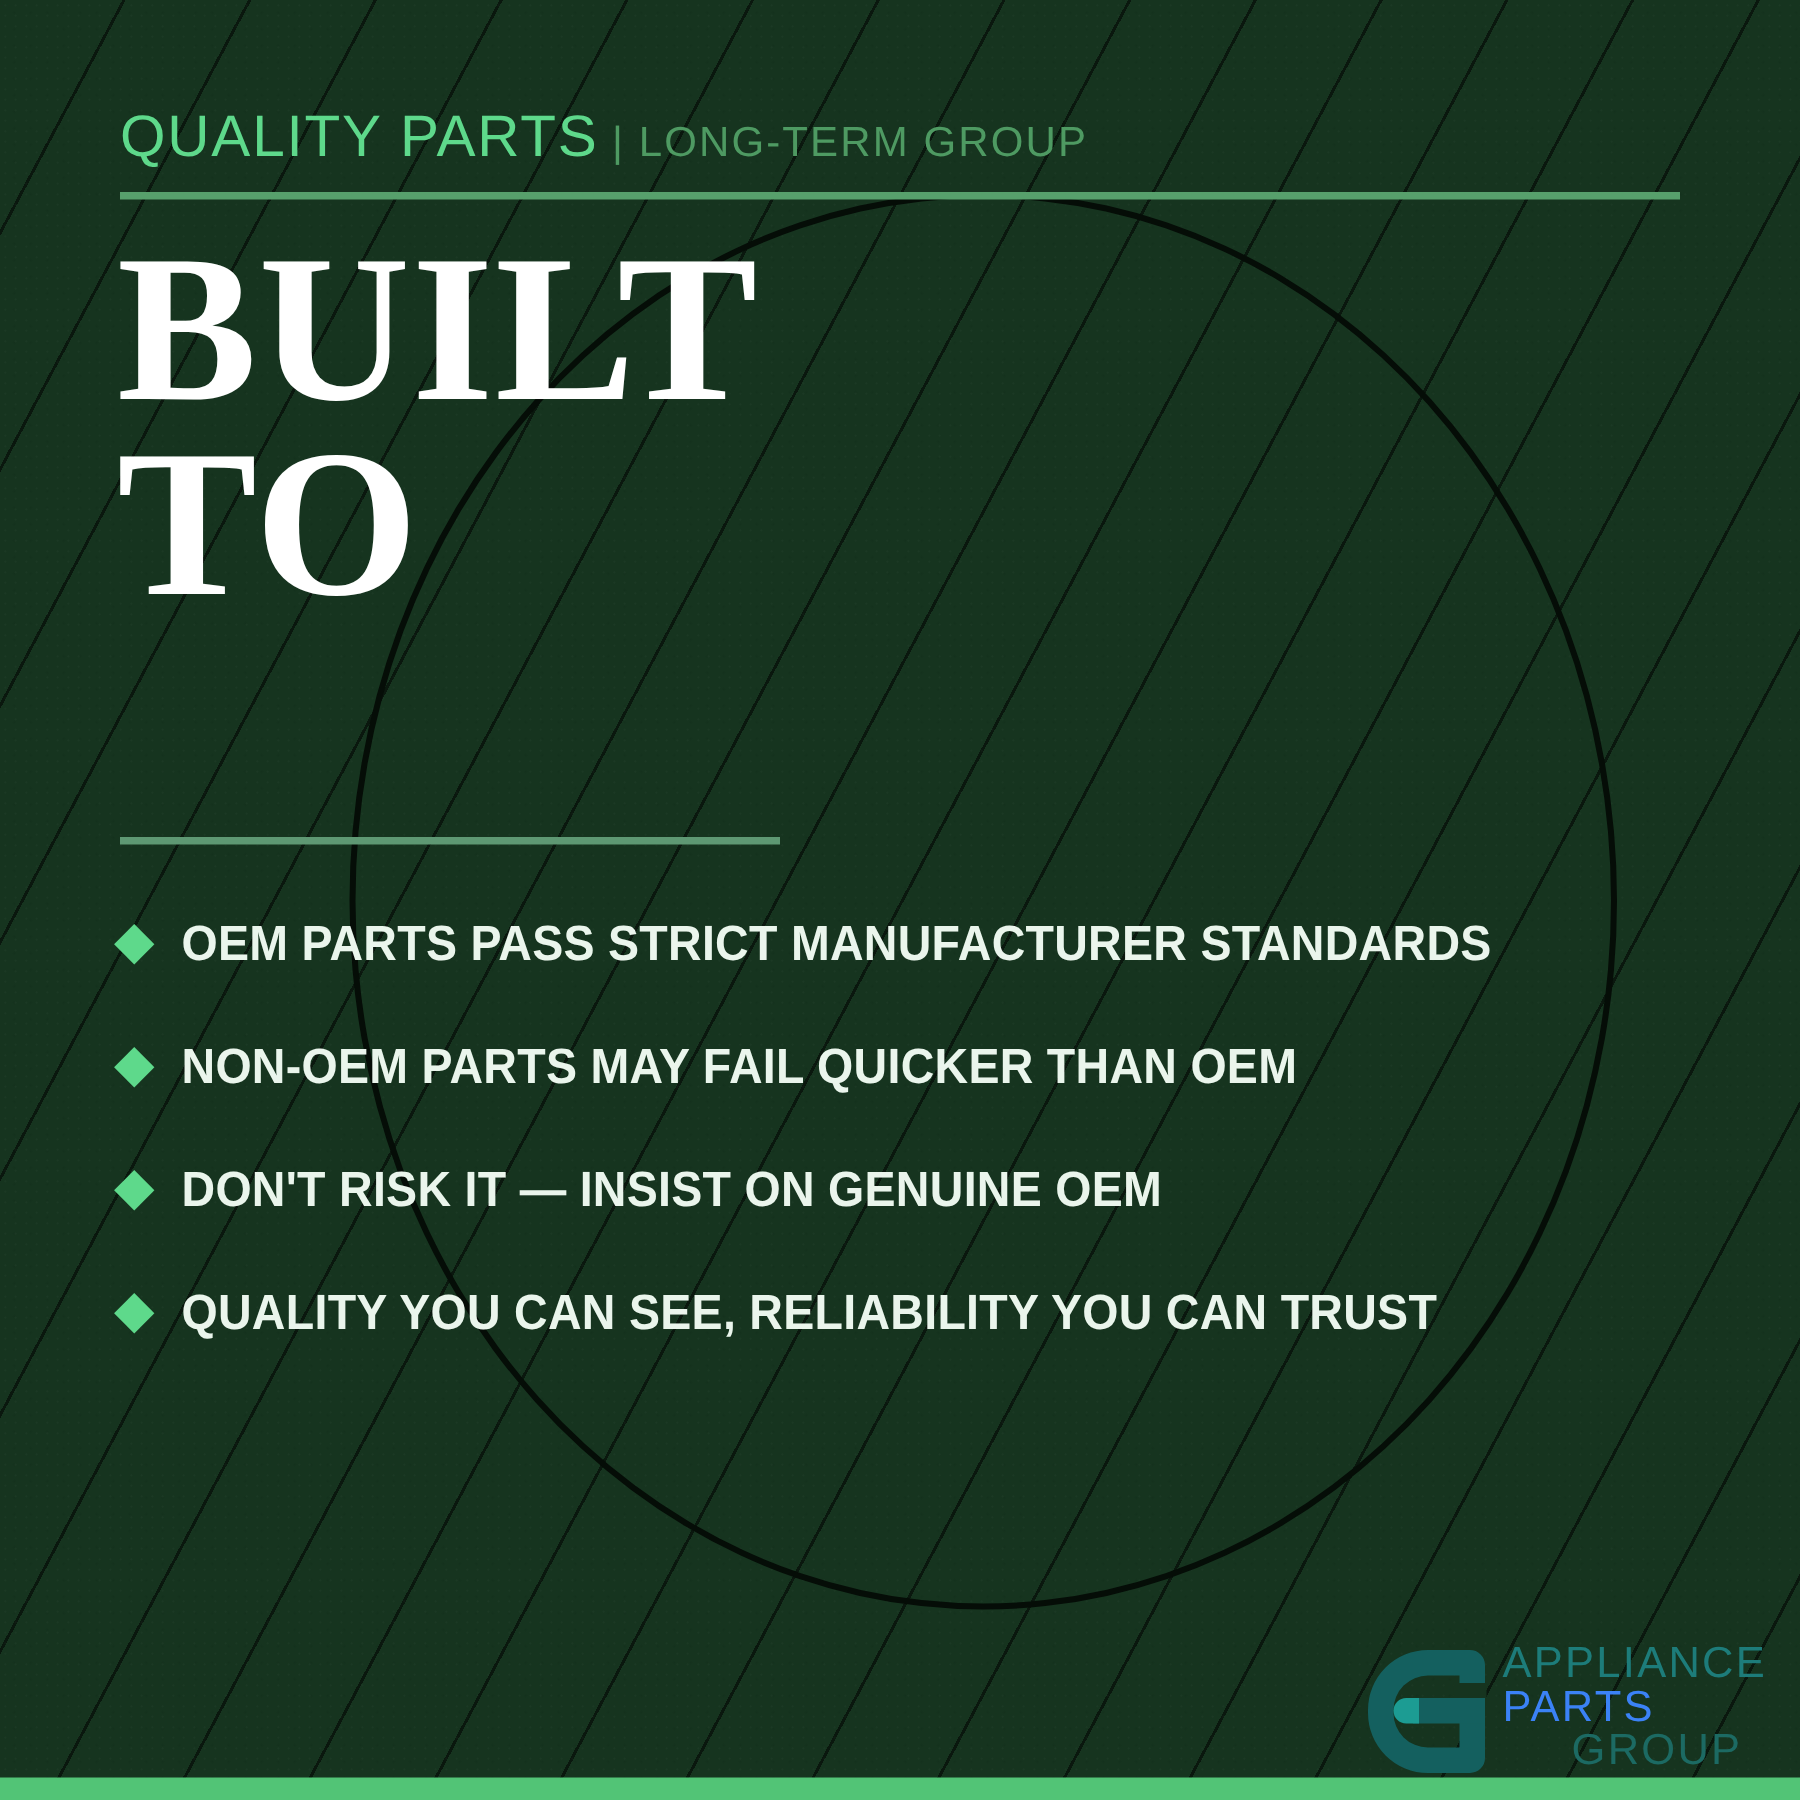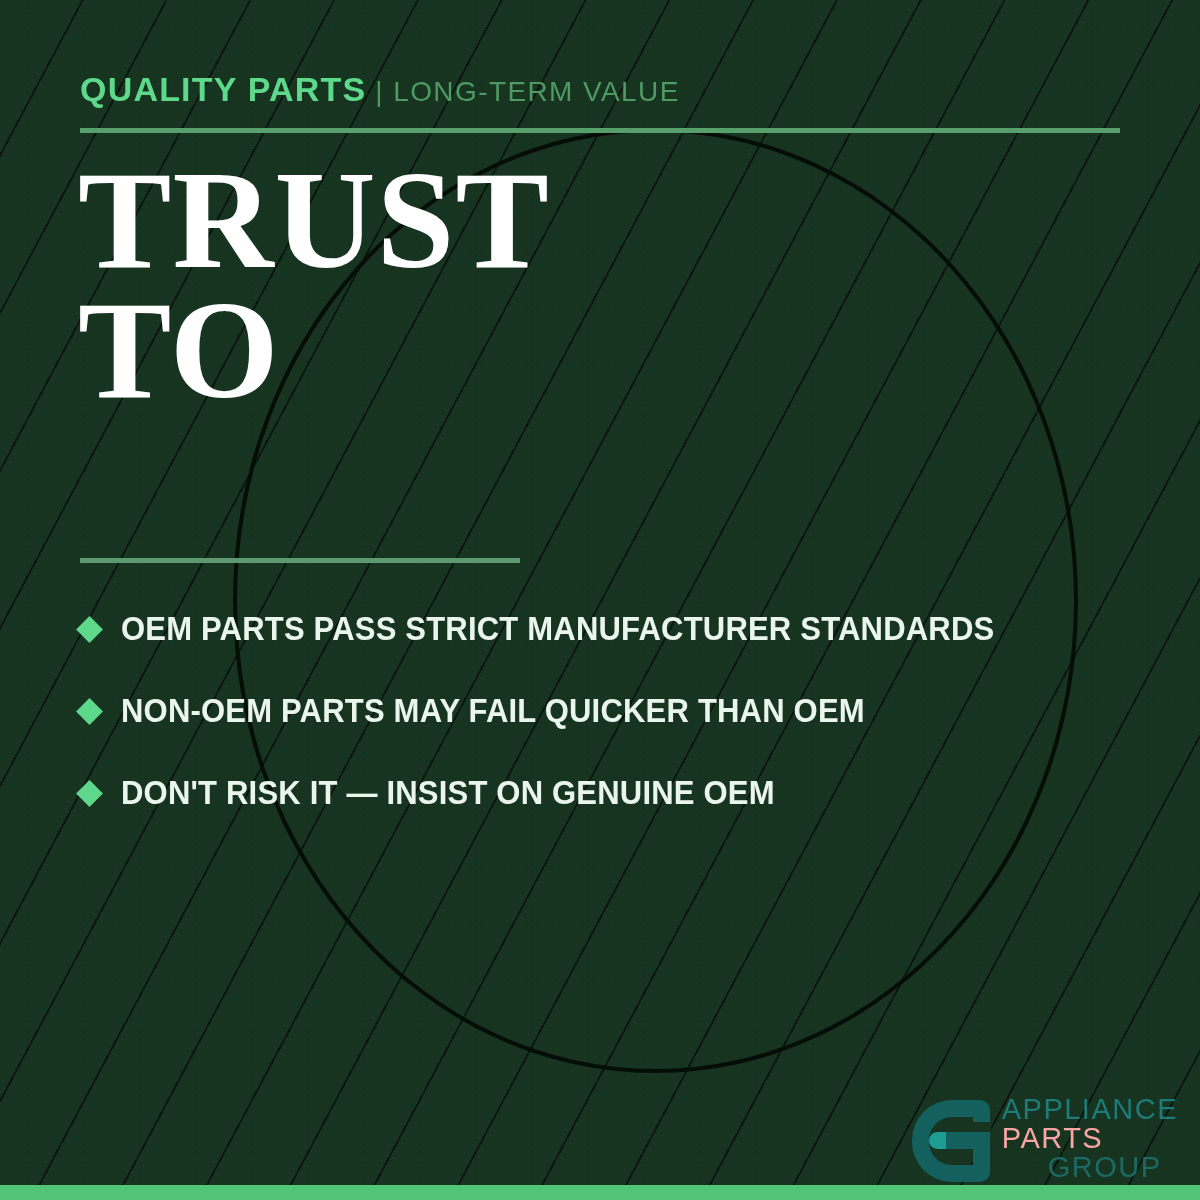--- a/index.html
+++ b/index.html
@@ -54,21 +54,21 @@
   
   .content { position:absolute; inset:0; }
 
   
   .kicker {
     position:absolute; left:80px; top:72px;
     white-space:nowrap;
     line-height:1;
   }
   .kicker-main {
-    font-size:34px; font-weight:700;
+    font-size:39px; font-weight:400;
     letter-spacing:1.2px;
     color:#5ED98B;
   }
   .kicker-sub {
     font-size:28px; font-weight:400;
     letter-spacing:1.4px;
     color:#4E9A62;
     margin-left:9px;
   }
   .rule-top {
@@ -157,21 +157,21 @@
   .logo-text {
     line-height:1.0;
     padding-top:2px;
   }
   .logo-text div {
     font-size:29px;
     font-weight:400;
     letter-spacing:1.5px;
   }
   .lt-1 { color:#1D7C7A; }
-  .lt-2 { color:#fca5a5; }
+  .lt-2 { color:#3b82f6; }
   .lt-3 { color:#1C6A63;margin-left:46px; }
 
   
   .bottom-bar {
     position:absolute; left:0; bottom:0;
     width:1200px; height:15px;
     background:#52C476;
   }
 </style>
 </head>
@@ -179,26 +179,26 @@
 
 <div id="poster">
 
   <div class="bg-stripes"></div>
   <div class="bg-noise"></div>
   <div class="bg-circle"></div>
 
   <div class="content">
 
     <div class="kicker">
-      <span class="kicker-main">QUALITY PARTS</span><span class="kicker-sub">| LONG-TERM VALUE</span>
+      <span class="kicker-main">QUALITY PARTS</span><span class="kicker-sub">| LONG-TERM GROUP</span>
     </div>
     <div class="rule-top"></div>
 
     <div class="headline">
-      <span class="hl-line hl-white">TRUST</span>
+      <span class="hl-line hl-white">BUILT</span>
       <span class="hl-line hl-white">TO</span>
     </div>
     <div class="rule-mid"></div>
 
     <div class="bullets">
 
       <div class="bullet-row">
         <span class="diamond"></span>
         <span class="bullet-text">OEM PARTS PASS STRICT MANUFACTURER STANDARDS</span>
       </div>
@@ -206,20 +206,24 @@
       <div class="bullet-row">
         <span class="diamond"></span>
         <span class="bullet-text">NON-OEM PARTS MAY FAIL QUICKER THAN OEM</span>
       </div>
 
       <div class="bullet-row">
         <span class="diamond"></span>
         <span class="bullet-text">DON'T RISK IT — INSIST ON GENUINE OEM</span>
       </div>
 
+      <div class="bullet-row">
+        <span class="diamond"></span>
+        <span class="bullet-text">QUALITY YOU CAN SEE, RELIABILITY YOU CAN TRUST</span>
+      </div>
 
     </div>
 
     <div class="logo">
       <div class="logo-mark">
         <span class="g-outer"></span>
         <span class="g-notch"></span>
         <span class="g-bar"></span>
         <span class="g-dot"></span>
       </div>

